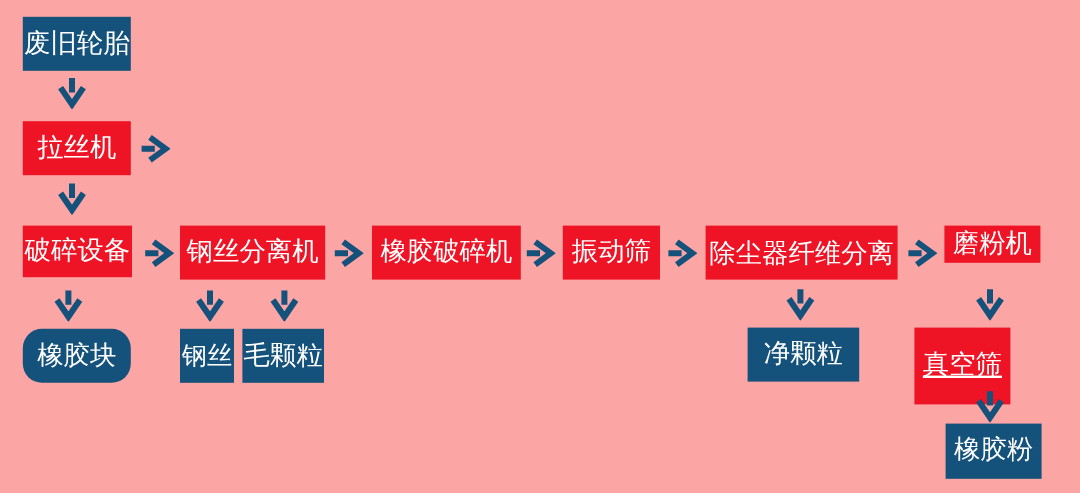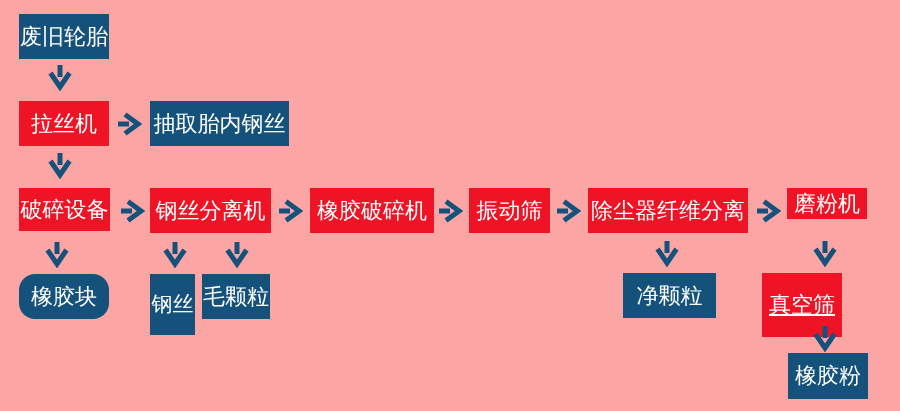--- a/index.html
+++ b/index.html
@@ -29,21 +29,21 @@
   .n1 {left:19px;  top:14px;  width:90px;  height:45px;}
   .n2 {left:19px;  top:101px; width:90px;  height:45px;}
   .n3 {left:150px; top:101px; width:139px; height:45px;}
   .n4 {left:19px;  top:188px; width:91px;  height:43px;}
   .n5 {left:150px; top:188px; width:121px; height:45px;}
   .n6 {left:310px; top:188px; width:124px; height:45px;}
   .n7 {left:469px; top:188px; width:81px;  height:45px;}
   .n8 {left:588px; top:188px; width:160px; height:45px;font-family:Liberation Serif, serif;}
   .n9 {left:787px; top:188px; width:80px;  height:31px;}
   .n10{left:19px;  top:274px; width:90px;  height:45px;border-radius:16px;}
-  .n11{left:150px; top:274px; width:45px;  height:61px; font-size:21px;}
+  .n11{left:150px; top:274px; width:45px;  height:45px; font-size:21px;}
   .n12{left:202px; top:274px; width:68px;  height:45px;}
   .n13{left:623px; top:273px; width:93px;  height:45px;}
   .n14{left:762px; top:273px; width:80px;  height:64px;text-decoration:underline;}
   .n15{left:788px; top:353px; width:80px;  height:46px;}
 
   
   .d1{left:47px;  top:64px;}
   .d2{left:47px;  top:152px;}
   .d3{left:44px;  top:241px;}
   .d4{left:162px; top:241px;}
@@ -58,21 +58,20 @@
   .r5{left:556px; top:199px;}
   .r6{left:756px; top:199px;}
 </style>
 </head>
 <body>
 
 <div class="canvas">
 
   <div class="node blue n1">废旧轮胎</div>
   <div class="node red  n2">拉丝机</div>
-  <div class="node blue n3">抽取胎内钢丝</div>
   <div class="node red  n4">破碎设备</div>
   <div class="node red  n5">钢丝分离机</div>
   <div class="node red  n6">橡胶破碎机</div>
   <div class="node red  n7">振动筛</div>
   <div class="node red  n8">除尘器纤维分离</div>
   <div class="node red  n9">磨粉机</div>
   <div class="node blue n10">橡胶块</div>
   <div class="node blue n11">钢丝</div>
   <div class="node blue n12">毛颗粒</div>
   <div class="node blue n13">净颗粒</div>

